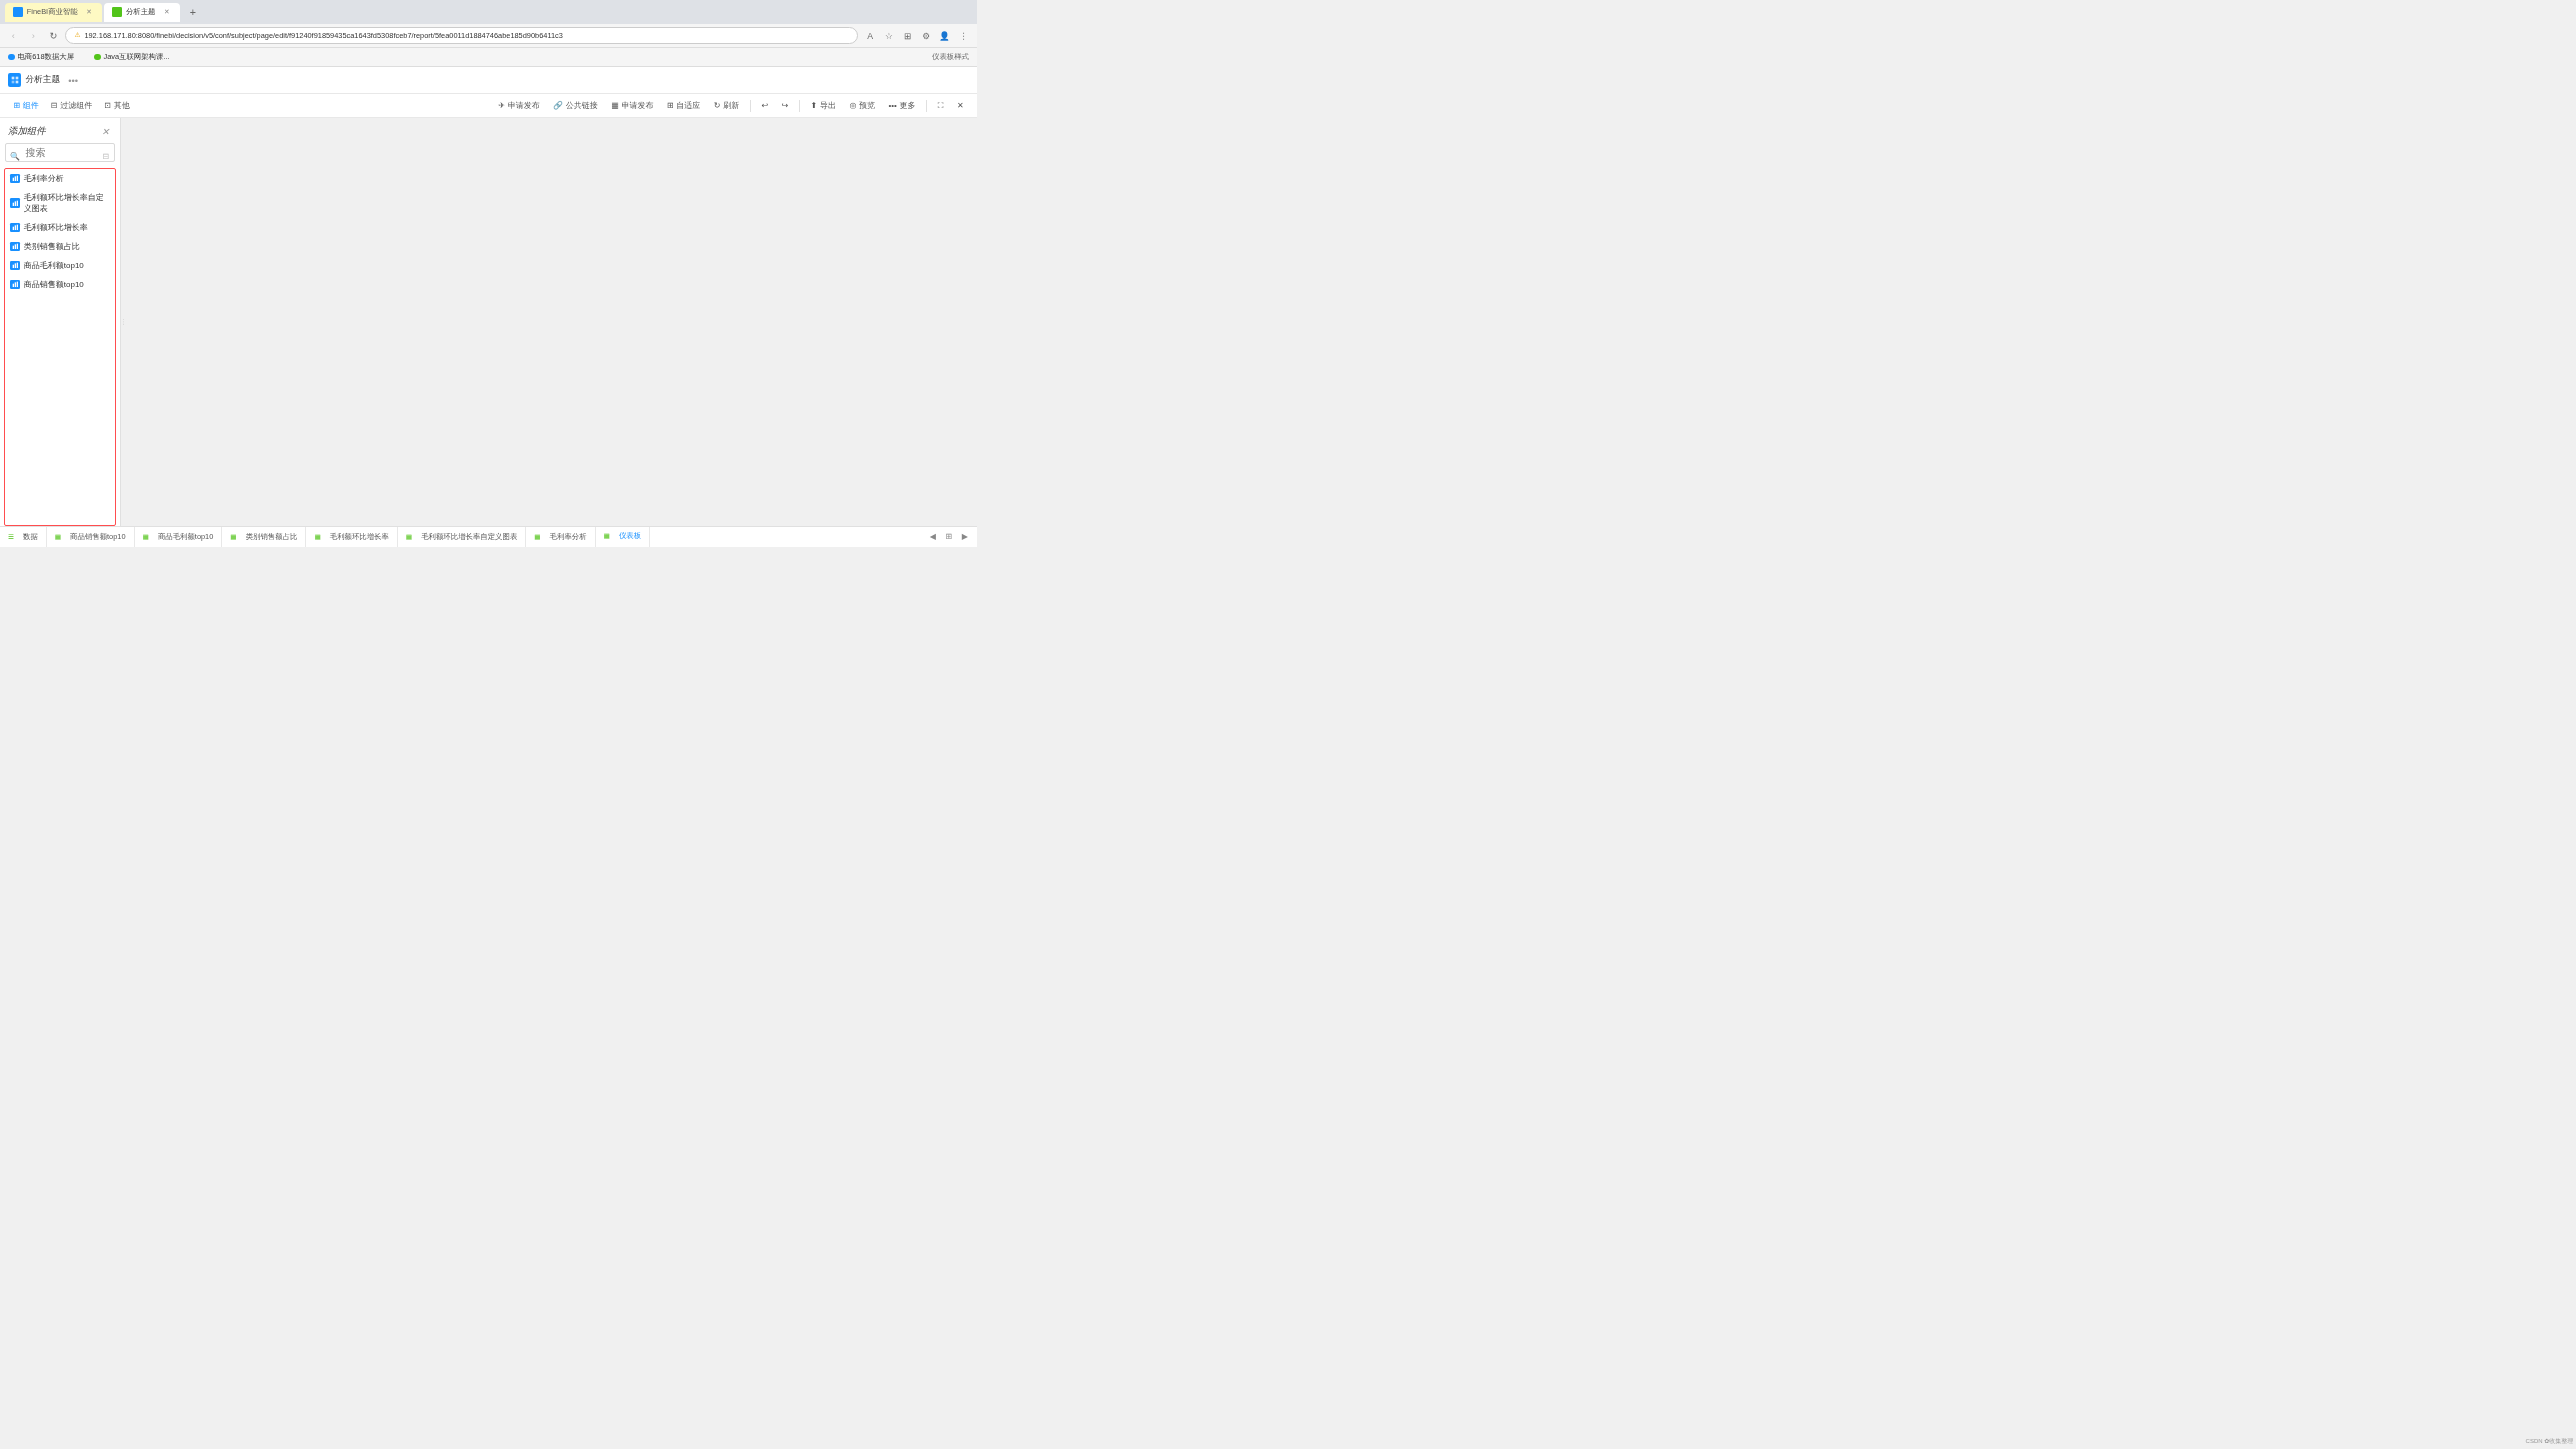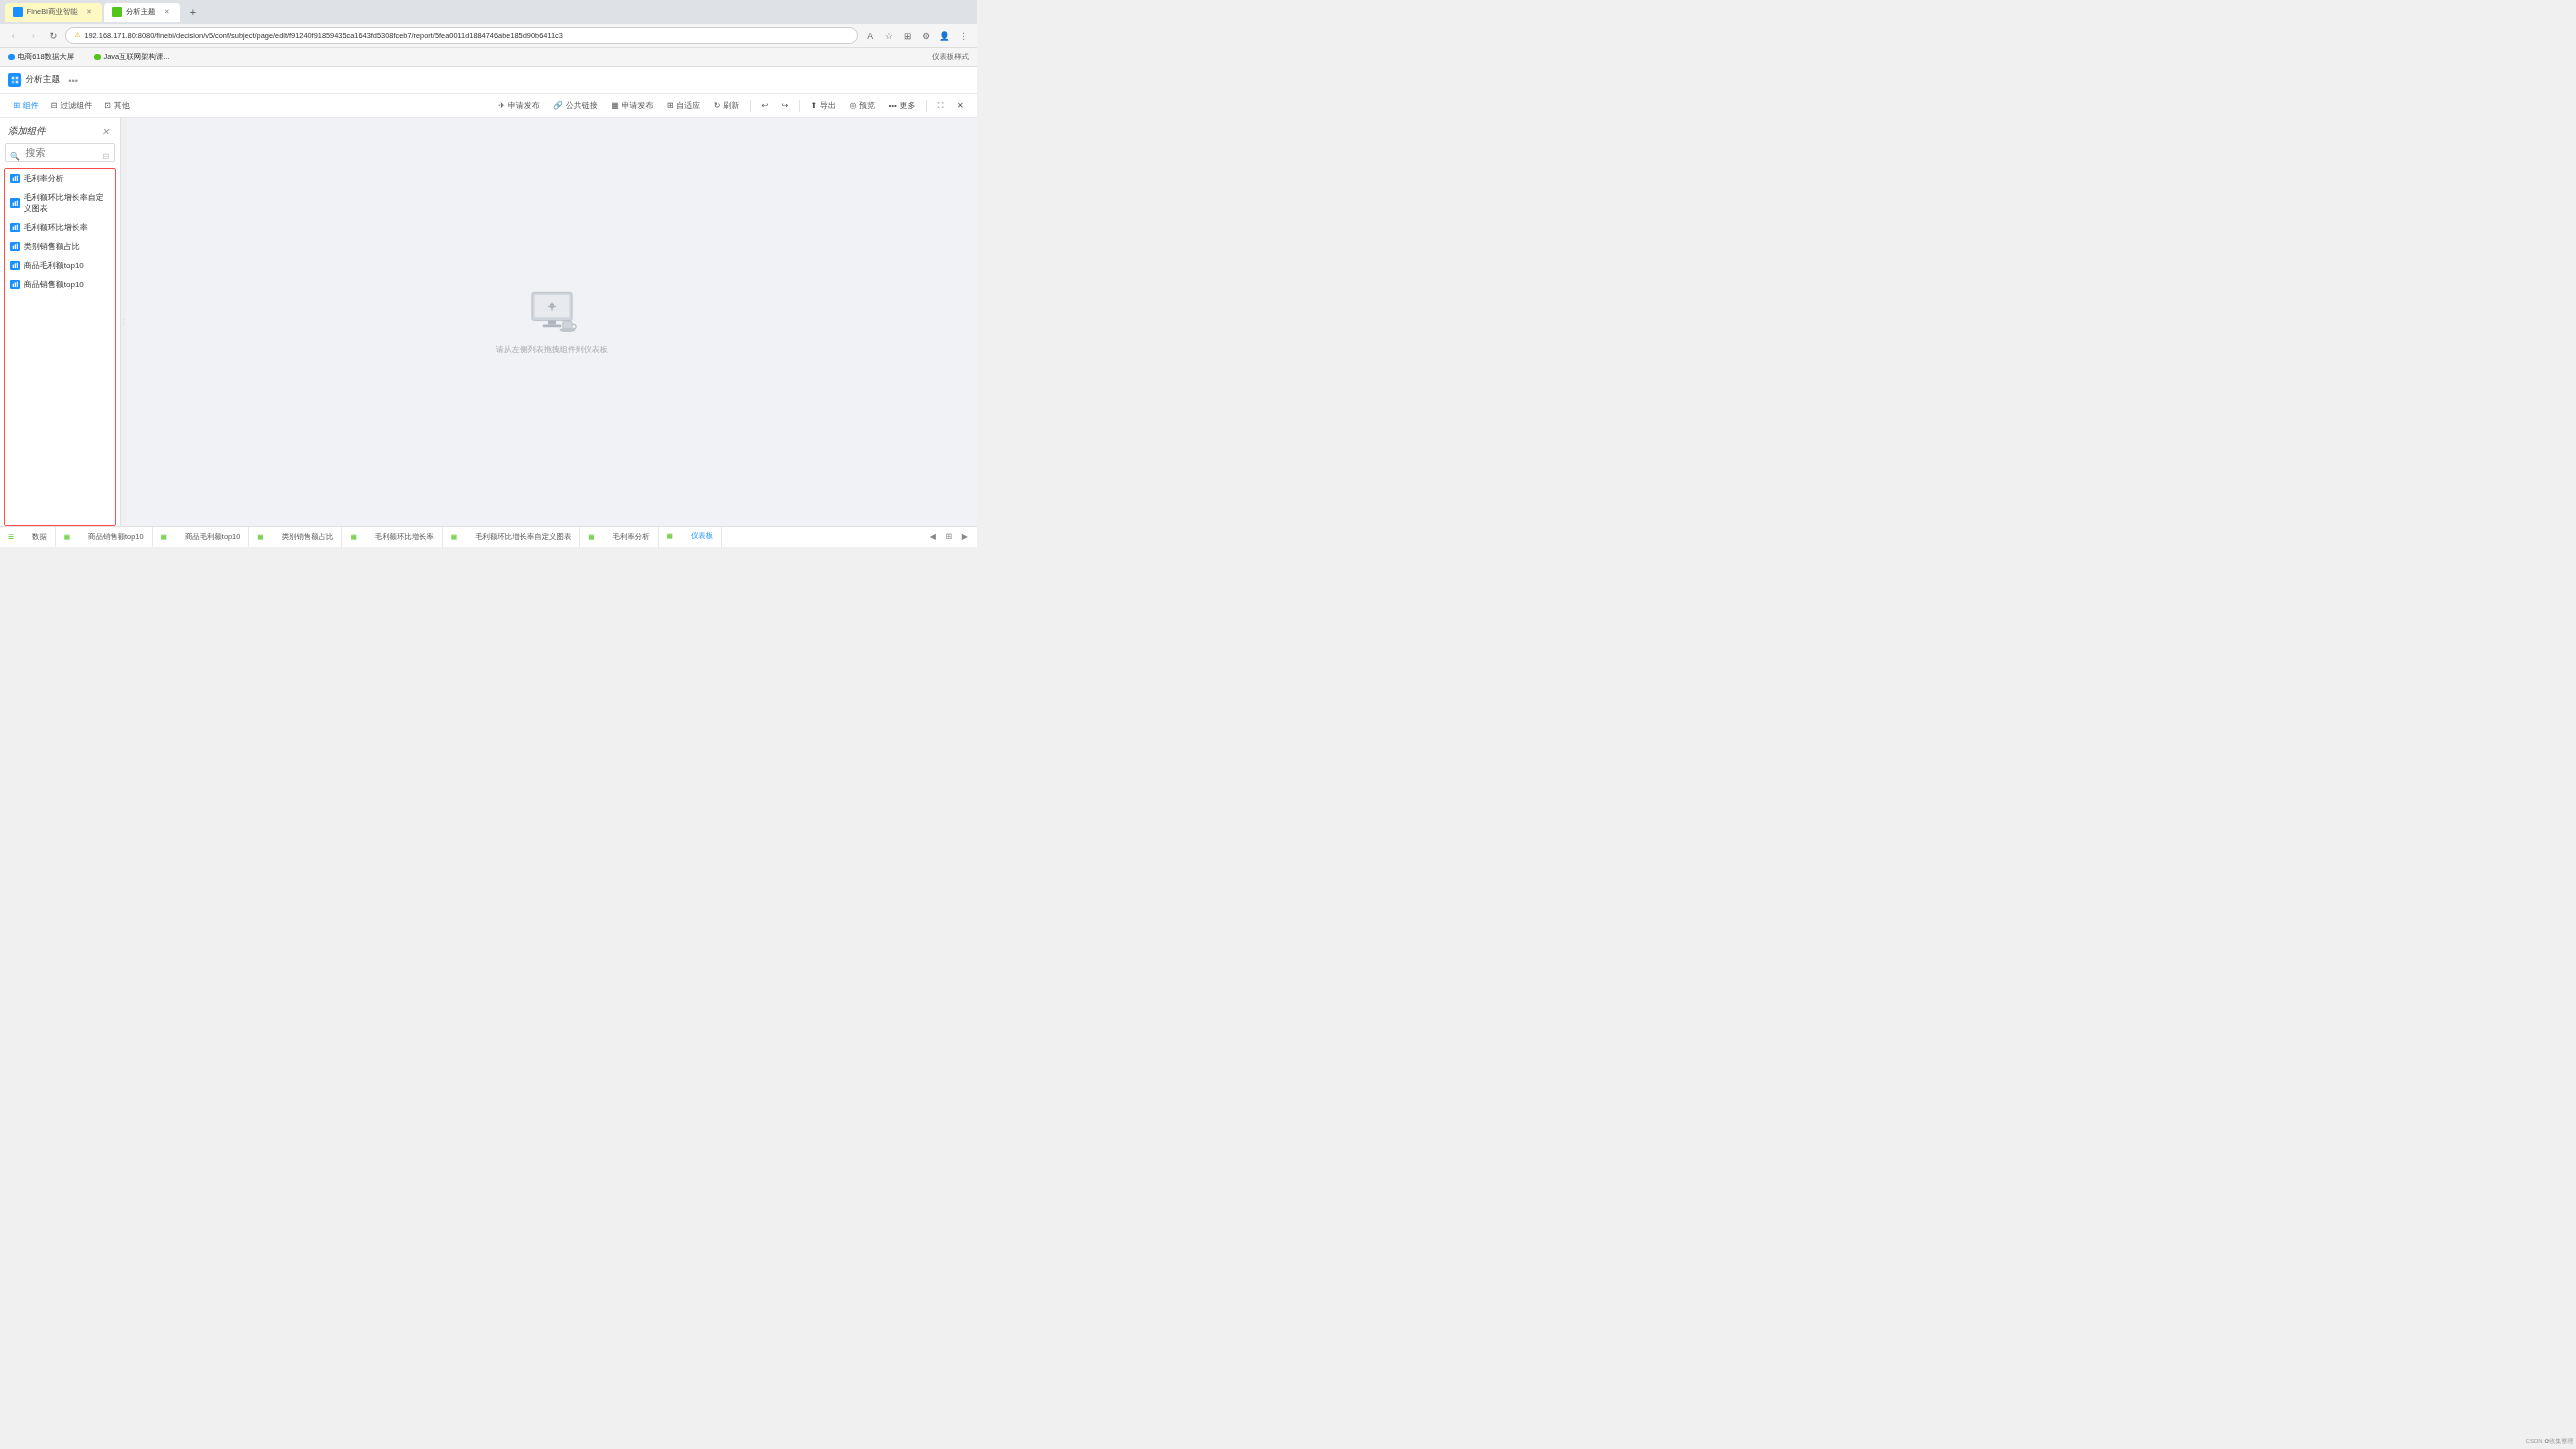--- a/index.html
+++ b/index.html
@@ -68,21 +68,21 @@
     .panel-item-icon.chart { background: #1890ff; }
     .resize-handle { width: 5.4px; background: transparent; cursor: col-resize; display: flex; align-items: center; justify-content: center; color: #ccc; font-size: 6.7px; }
 
     
     .canvas-area { flex: 1; background: #f0f2f5; display: flex; flex-direction: column; align-items: center; justify-content: center; }
     .canvas-empty { display: flex; flex-direction: column; align-items: center; gap: 8px; }
     .canvas-hint { font-size: 8px; color: #aaa; }
 
     
     .bottom-tabs { height: 21.5px; background: #fff; border-top: 0.7px solid #e0e0e0; display: flex; align-items: center; padding: 0; gap: 0; overflow: hidden; }
-    .bottom-tab { display: flex; align-items: center; gap: 18px; padding: 0 8px; height: 21.5px; font-size: 7.4px; color: #555; cursor: pointer; border-right: 0.7px solid #e8e8e8; white-space: nowrap; flex-shrink: 0; }
+    .bottom-tab { display: flex; align-items: center; gap: 9px; padding: 0 8px; height: 21.5px; font-size: 7.4px; color: #555; cursor: pointer; border-right: 0.7px solid #e8e8e8; white-space: nowrap; flex-shrink: 0; }
     .bottom-tab.active { background: #fff; border-bottom: 1.3px solid #1890ff; color: #1890ff; }
     .bottom-tab .tab-icon { font-size: 6.7px; color: #52c41a; }
     .bottom-tab-spacer { flex: 1; }
     .bottom-tab-actions { display: flex; align-items: center; gap: 2.7px; padding: 0 5.4px; }
     .bottom-tab-action { width: 13.4px; height: 13.4px; display: flex; align-items: center; justify-content: center; color: #888; cursor: pointer; font-size: 8px; }
 
     
     .corner-info { position: fixed; bottom: 2.7px; right: 2.7px; font-size: 6px; color: #999; }
   </style>
 </head>
@@ -286,43 +286,20 @@
               <rect x="7" y="1" width="2" height="8" fill="white"></rect>
             </svg>
         </div>
         <span>商品销售额top10</span>
       </div>
     </div>
   </div>
 
   <div class="resize-handle">⋮</div>
 
-  <div class="canvas-area">
-    <div class="canvas-empty">
-      <svg width="54" height="47" viewBox="0 0 80 70">
-
-        <rect x="10" y="5" width="60" height="42" rx="3" ry="3" fill="#d0d5dd" stroke="#b0b5bc" stroke-width="1"></rect>
-
-        <rect x="14" y="9" width="52" height="33" rx="1" ry="1" fill="#e8eaed"></rect>
-
-        <rect x="37" y="22" width="6" height="6" fill="#b0b5bc"></rect>
-        <rect x="34" y="25" width="12" height="2" fill="#b0b5bc"></rect>
-        <rect x="39" y="20" width="2" height="12" fill="#b0b5bc"></rect>
-
-        <rect x="34" y="47" width="12" height="6" rx="1" fill="#b0b5bc"></rect>
-        <rect x="26" y="53" width="28" height="4" rx="2" fill="#b0b5bc"></rect>
-
-        <rect x="56" y="48" width="14" height="12" rx="2" fill="#d0d5dd" stroke="#b0b5bc" stroke-width="1"></rect>
-        <path d="M70 52 Q76 52 76 56 Q76 60 70 60" fill="none" stroke="#b0b5bc" stroke-width="1.5"></path>
-
-        <ellipse cx="63" cy="61" rx="12" ry="3" fill="#c0c5cc"></ellipse>
-      </svg>
-      <span class="canvas-hint">请从左侧列表拖拽组件到仪表板</span>
-    </div>
-  </div>
 </div>
 
 <div class="bottom-tabs">
   <div class="bottom-tab">
     <span class="tab-icon">☰</span>
     <span>数据</span>
   </div>
   <div class="bottom-tab">
     <span class="tab-icon">▦</span>
     <span>商品销售额top10</span>

